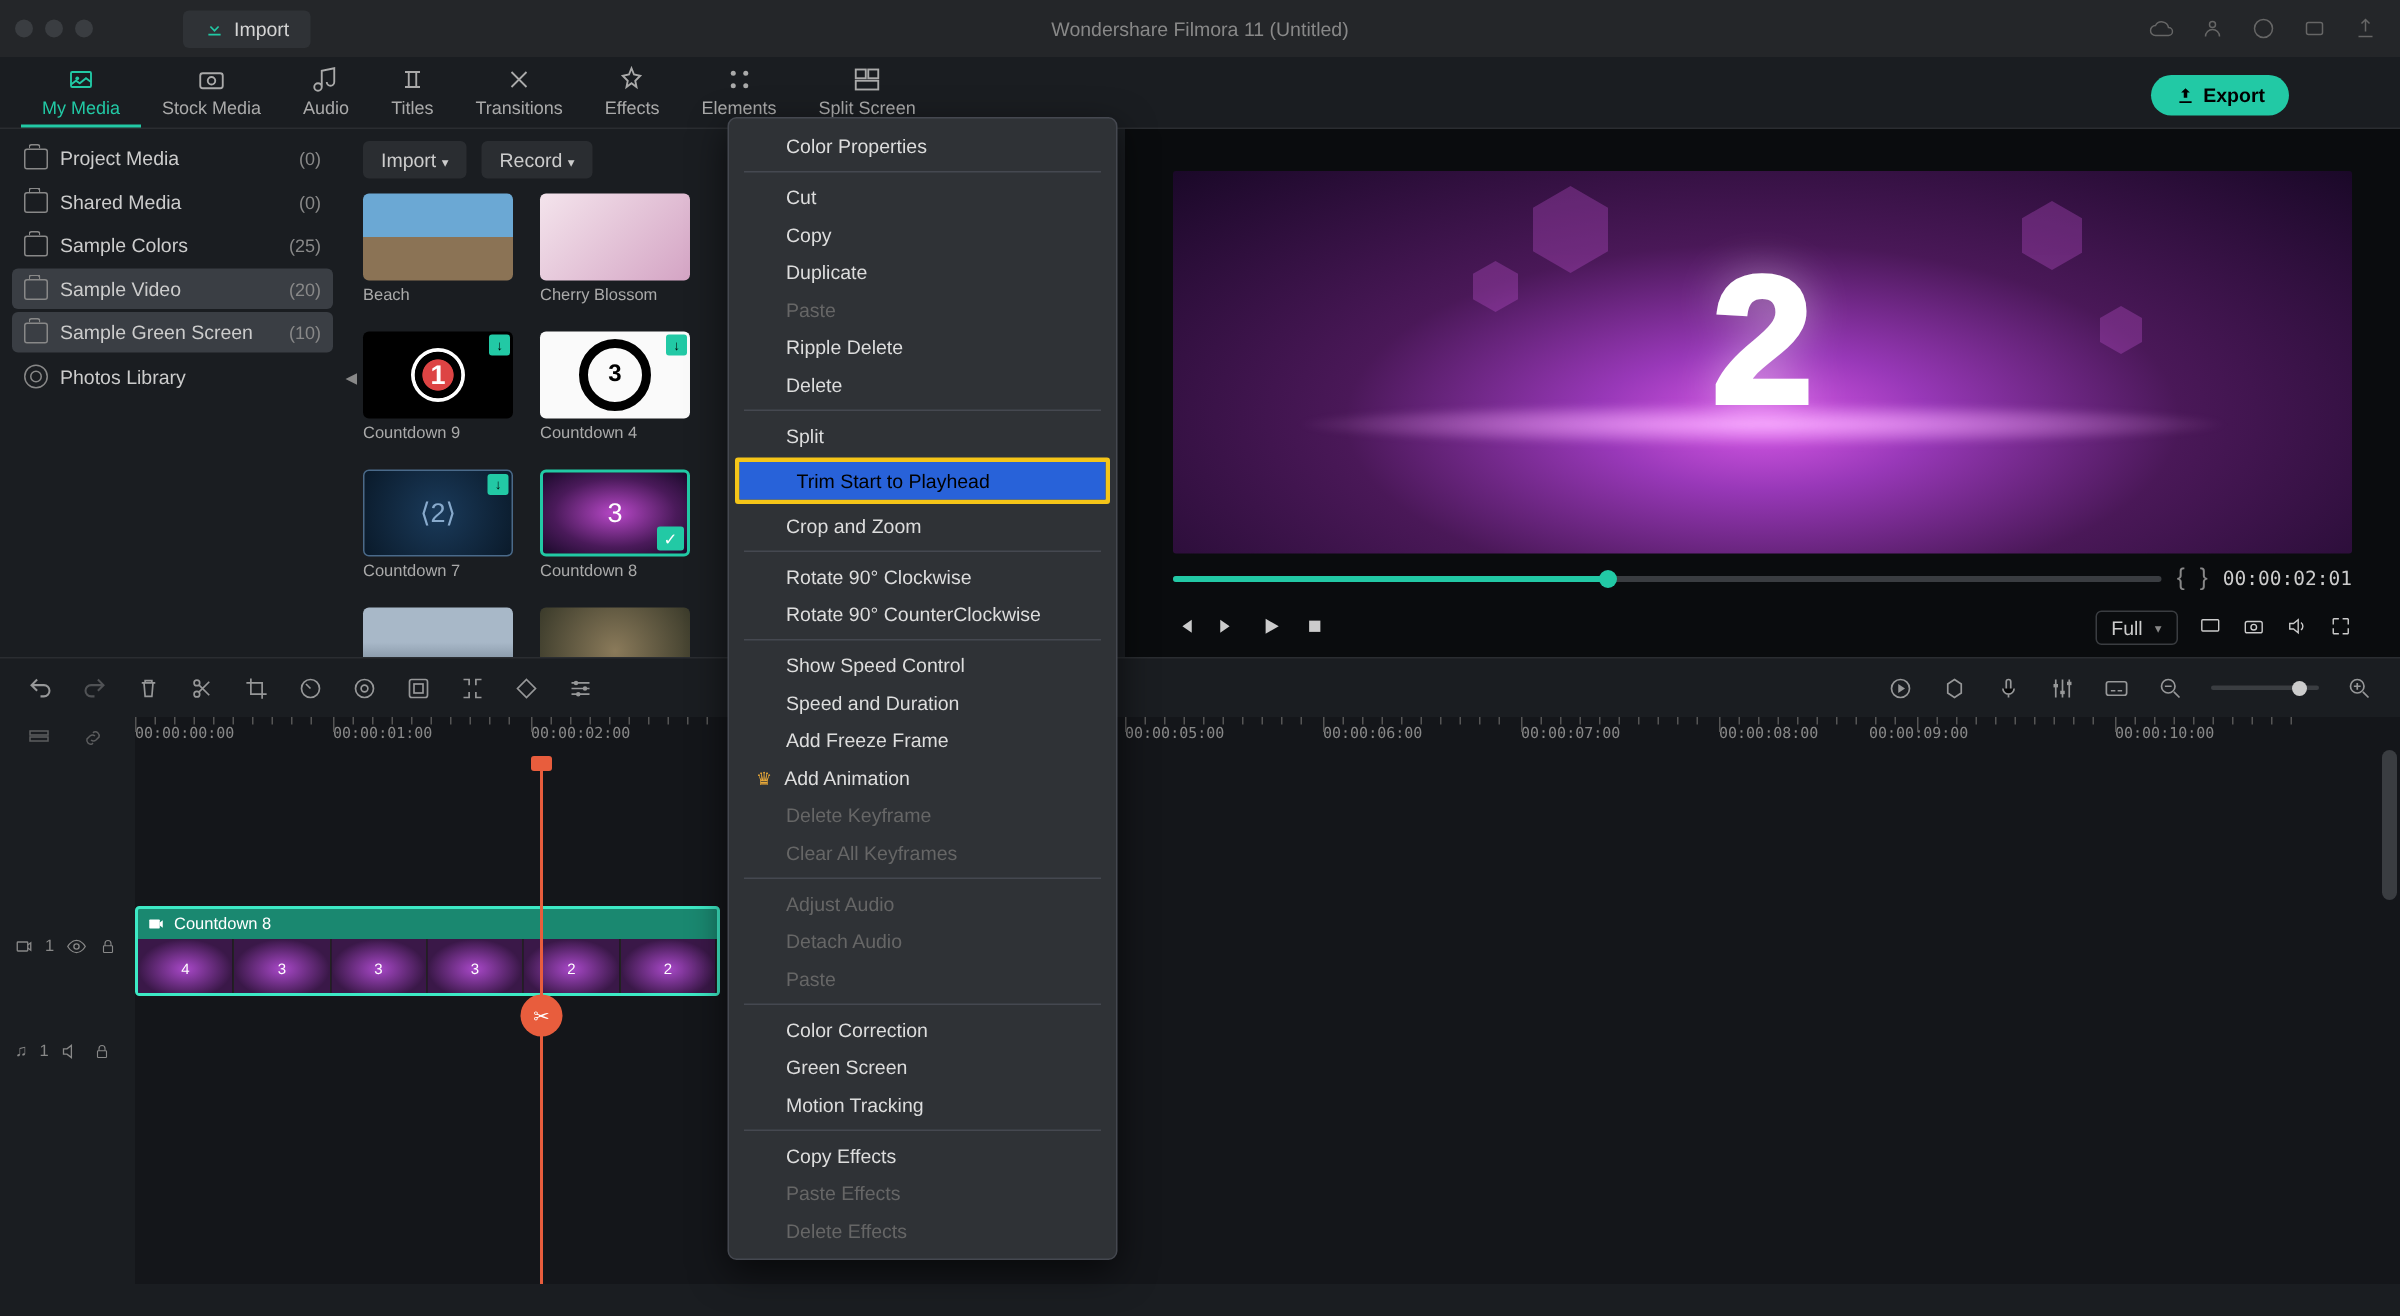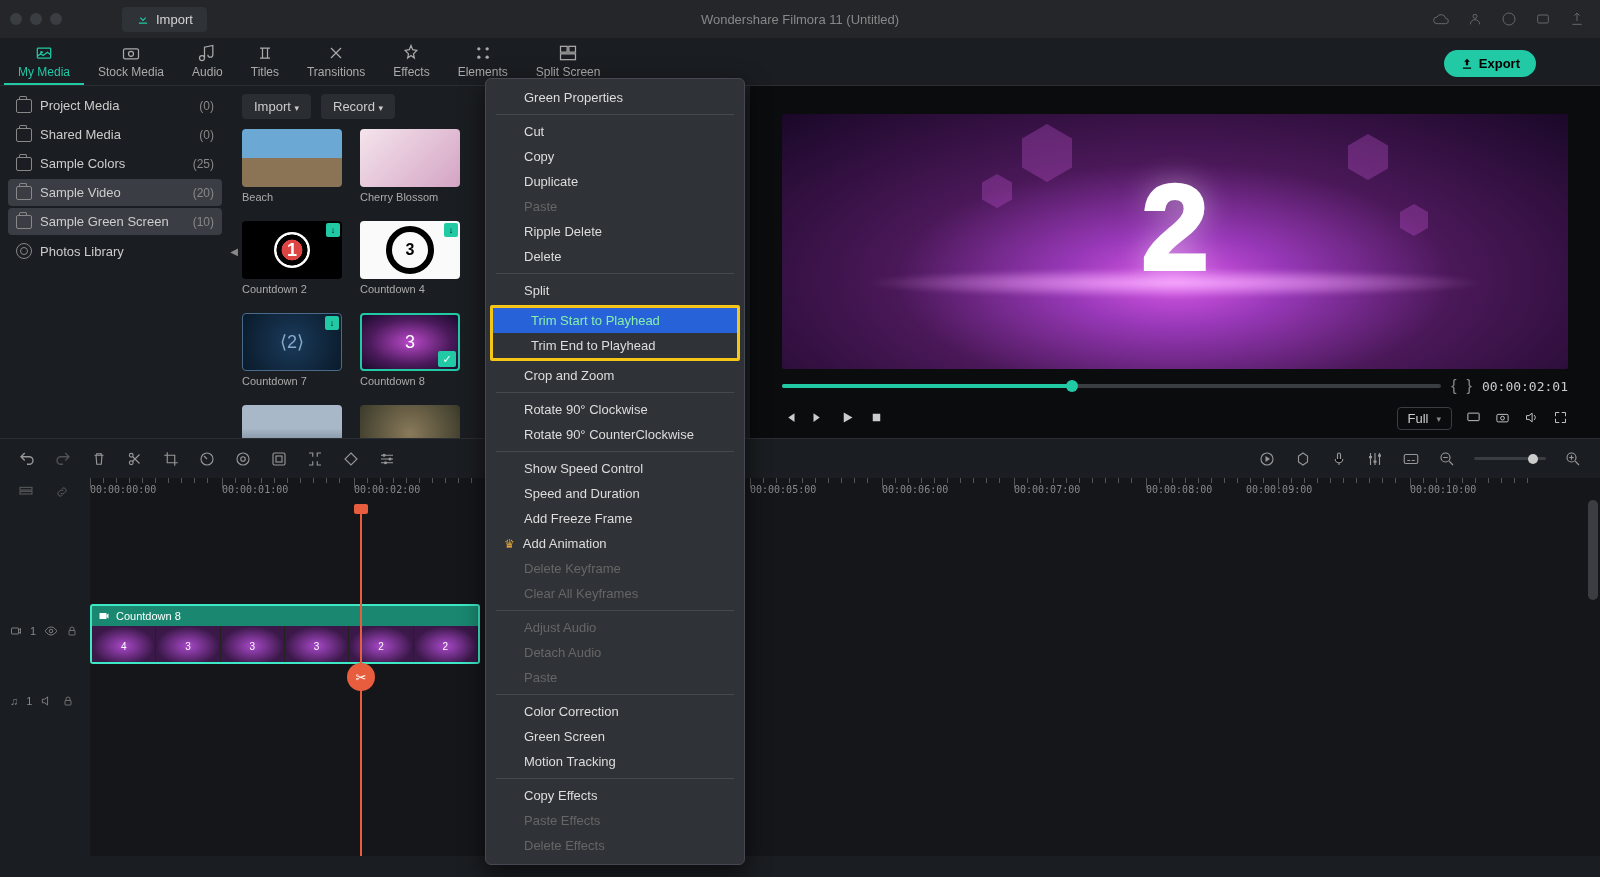--- a/index.html
+++ b/index.html
@@ -5,21 +5,21 @@
 *{margin:0;padding:0;box-sizing:border-box;font-family:-apple-system,BlinkMacSystemFont,'Segoe UI',sans-serif;user-select:none}
 body{background:#1a1d21;color:#d4d4d4;font-size:13px;width:1600px;height:877px;overflow:hidden;position:relative}
 .titlebar{height:38px;background:#242629;display:flex;align-items:center;padding:0 10px;position:relative}
 .traffic-lights{display:flex;gap:8px;margin-right:60px}
 .tl{width:12px;height:12px;border-radius:50%;background:#3a3d41}
 .import-btn{background:#2f3236;padding:5px 14px;border-radius:4px;display:flex;align-items:center;gap:6px;color:#d4d4d4;cursor:pointer}
 .import-btn svg{width:14px;height:14px}
 .app-title{position:absolute;left:50%;transform:translateX(-50%);color:#888;font-size:13px}
 .titlebar-right{position:absolute;right:15px;display:flex;gap:18px;align-items:center}
 .titlebar-right svg{width:16px;height:16px;fill:#666}
-.tabs-row{height:48px;background:#1a1d21;display:flex;align-items:flex-end;padding:0 4px;border-bottom:1px solid #2a2d31}
+.tabs-row{height:48px;background:#1a1d21;display:flex;align-items:flex-end;padding:0 14px;border-bottom:1px solid #2a2d31}
 .tab{display:flex;flex-direction:column;align-items:center;padding:4px 14px;color:#aaa;cursor:pointer;gap:2px}
 .tab.active{color:#22c9a5;border-bottom:2px solid #22c9a5}
 .tab svg{width:20px;height:20px}
 .tab-label{font-size:12px}
 .export-btn{margin-left:auto;margin-right:60px;background:#22c9a5;color:#000;padding:6px 16px;border-radius:14px;font-weight:600;display:flex;align-items:center;gap:5px;margin-bottom:8px}
 .main-area{display:flex;height:352px}
 .sidebar{width:230px;background:#1a1d21;padding:6px 8px;position:relative}
 .sb-item{display:flex;align-items:center;padding:6px 8px;border-radius:4px;gap:8px;cursor:pointer;margin-bottom:2px}
 .sb-item.sel{background:#3a3e44}
 .sb-label{flex:1;color:#ccc;font-size:13px}
@@ -85,21 +85,21 @@
 .track-label-row.spacer{height:90px}
 .tracks{flex:1;position:relative}
 .video-clip{position:absolute;left:0;top:98px;width:390px;height:60px;background:#22c9a5;border:2px solid #3de9c5;border-radius:3px;overflow:hidden}
 .clip-header{background:#1a8870;height:20px;display:flex;align-items:center;gap:6px;padding:0 6px;color:#fff;font-size:11px}
 .clip-header svg{width:12px;height:12px;fill:#fff}
 .clip-body{height:40px;display:flex;background:#0a0a0a}
 .clip-frame{flex:1;background:radial-gradient(ellipse,#a848c8 0%,#3a1848 70%);border-right:1px solid #222;display:flex;align-items:center;justify-content:center;color:#fff;font-size:10px}
 .context-menu{position:absolute;left:485px;top:78px;width:260px;background:#2f3236;border:1px solid #454850;border-radius:6px;padding:6px 0;z-index:100;box-shadow:0 8px 24px rgba(0,0,0,0.6)}
 .ctx-item{padding:5px 18px;color:#ddd;cursor:pointer;font-size:13px;display:flex;align-items:center;gap:8px}
 .ctx-item.disabled{color:#666}
-.ctx-item.highlighted{background:#2862d9;color:#86efac}
+.ctx-item.highlighted{background:#2862d9;color:#000000}
 .ctx-sep{height:1px;background:#454850;margin:4px 10px}
 .ctx-highlight-box{border:3px solid #f5c518;margin:2px 4px;border-radius:2px}
 .crown{color:#e8a838;font-size:12px}
 .check{color:#ddd;font-size:12px;width:12px}
 .scroll-thumb{position:absolute;right:2px;top:500px;width:10px;height:100px;background:#3a3d41;border-radius:5px}
 </style>
 </head>
 <body>
 
 <div class="titlebar">
@@ -258,21 +258,21 @@
           <div class="thumb-label">Beach</div>
         </div>
         <div class="media-item">
           <div class="thumb thumb-cherry"></div>
           <div class="thumb-label">Cherry Blossom</div>
         </div>
         <div class="media-item">
           <div class="thumb thumb-cd3">
             <div class="dl-badge">↓</div>
           </div>
-          <div class="thumb-label">Countdown 2</div>
+          <div class="thumb-label">Countdown 9</div>
         </div>
         <div class="media-item">
           <div class="thumb thumb-cd4">
             <div class="dl-badge">↓</div>
           </div>
           <div class="thumb-label">Countdown 4</div>
         </div>
         <div class="media-item">
           <div class="thumb thumb-cd7">
             <span>⟨2⟩</span>
@@ -594,21 +594,21 @@
       <div class="scissors">✂</div>
     </div>
   </div>
 </div>
 
 <div class="scroll-thumb"></div>
 
 <div class="context-menu" id="context-menu">
     <div class="ctx-item">
       <span class="check"></span>
-      <span>Green Properties</span>
+      <span>Color Properties</span>
     </div>
     <div class="ctx-sep"></div>
     <div class="ctx-item">
       <span class="check"></span>
       <span>Cut</span>
     </div>
     <div class="ctx-item">
       <span class="check"></span>
       <span>Copy</span>
     </div>
@@ -631,24 +631,20 @@
     <div class="ctx-sep"></div>
     <div class="ctx-item">
       <span class="check"></span>
       <span>Split</span>
     </div>
     <div class="ctx-highlight-box">
       <div class="ctx-item highlighted">
         <span class="check"></span>
         <span>Trim Start to Playhead</span>
       </div>
-      <div class="ctx-item">
-        <span class="check"></span>
-        <span>Trim End to Playhead</span>
-      </div>
     </div>
     <div class="ctx-item">
       <span class="check"></span>
       <span>Crop and Zoom</span>
     </div>
     <div class="ctx-sep"></div>
     <div class="ctx-item">
       <span class="check"></span>
       <span>Rotate 90° Clockwise</span>
     </div>

